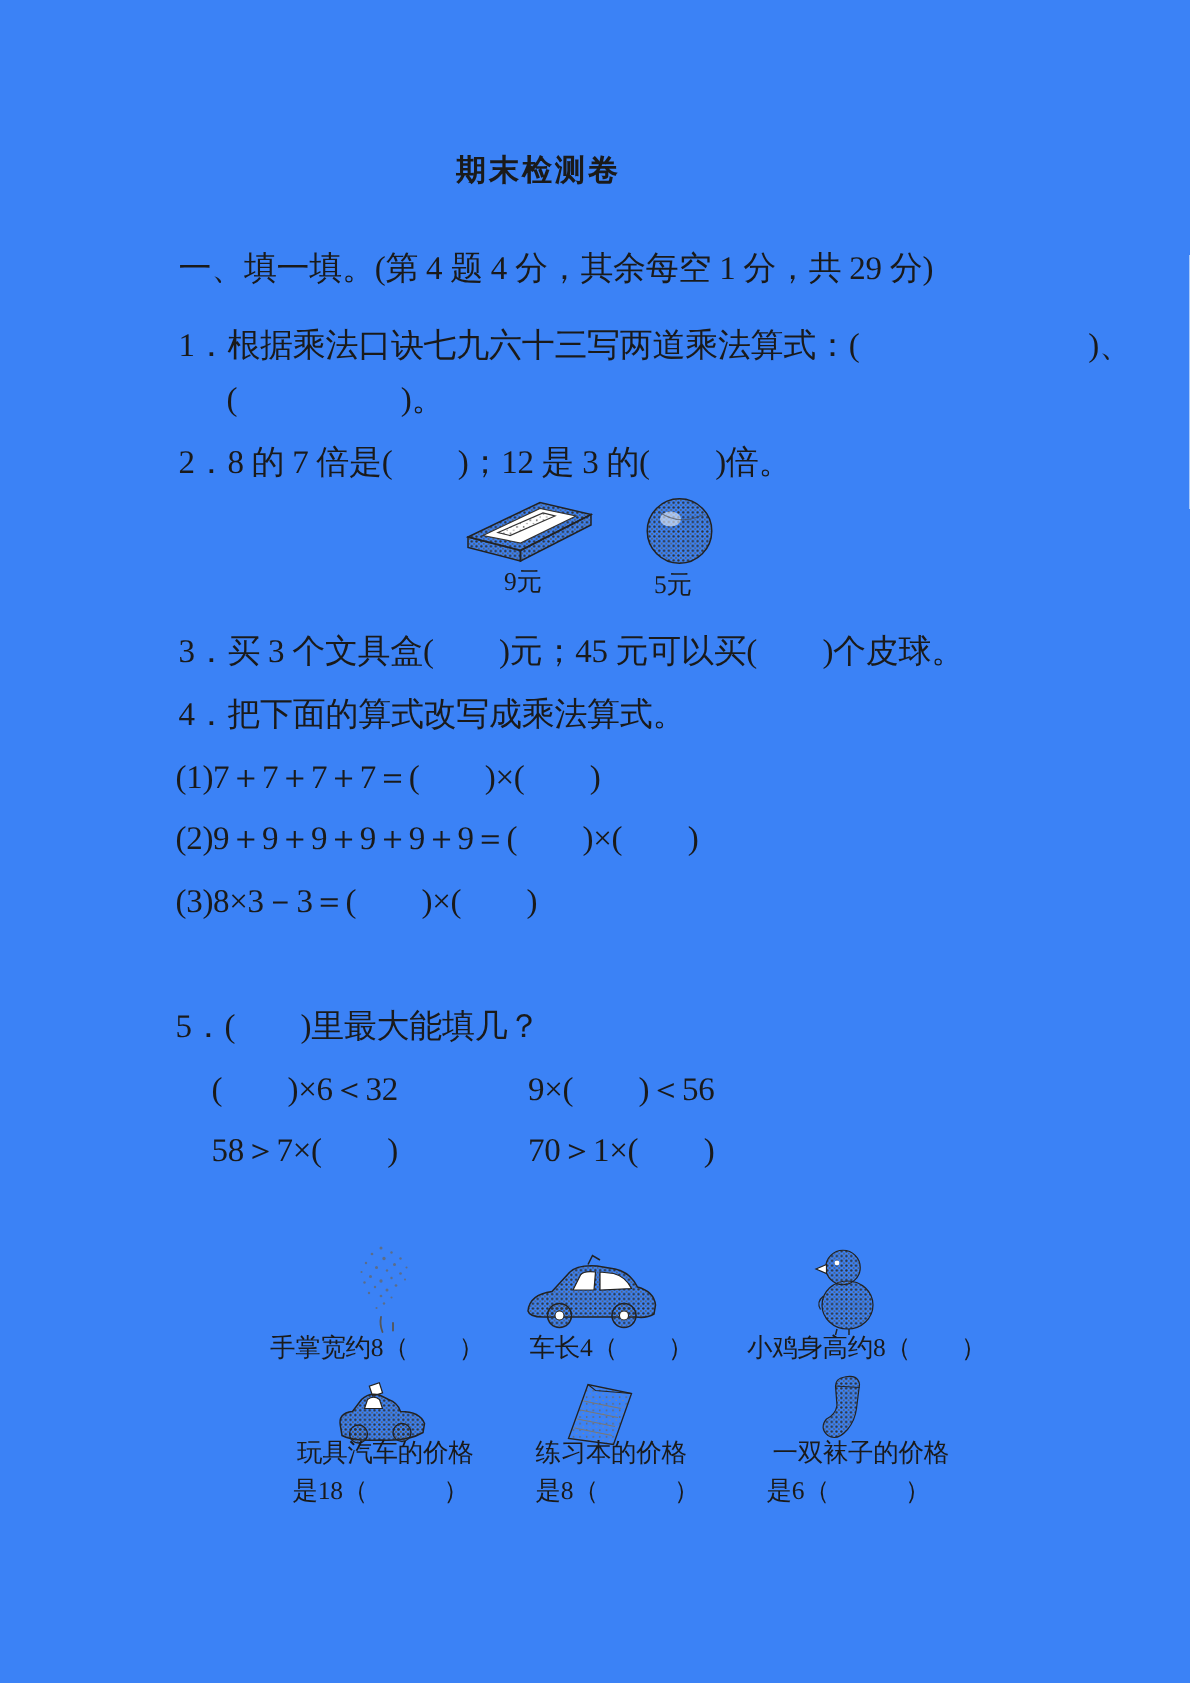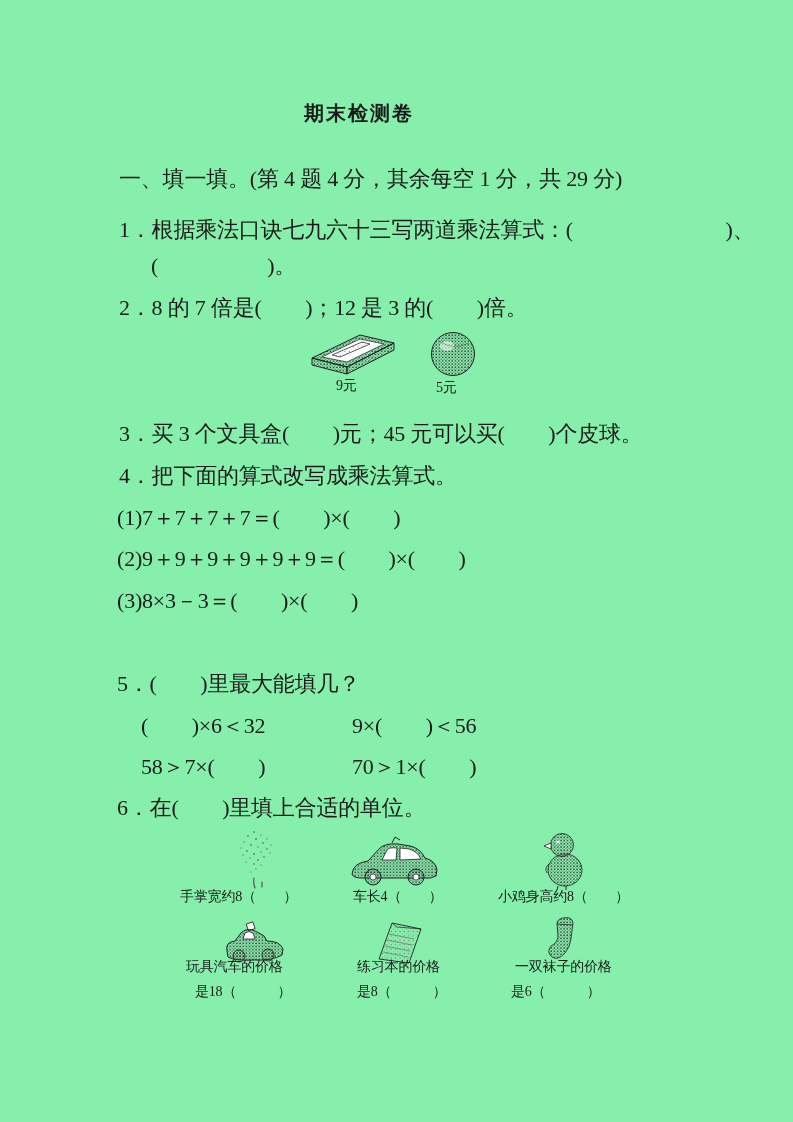--- a/index.html
+++ b/index.html
@@ -1,33 +1,33 @@
 <!DOCTYPE html>
 <html><head>
 <meta charset="utf-8">
 <style>
   html,body{margin:0;padding:0;background:#ffffff;}
   .page{
     position:relative;
     width:793px;height:1122px;
-    background:#86efac;
+    background:#3b82f6;
     font-family:"Liberation Serif","DejaVu Serif",serif;
     color:#1a1a1a;
     overflow:hidden;
   }
   .title{
     position:absolute;top:100px;left:0;width:718px;margin:0;
     text-align:center;font-size:20px;font-weight:bold;letter-spacing:2px;
   }
   .line{
     position:absolute;font-size:22px;letter-spacing:-0.2px;
     white-space:pre;line-height:1.25;
   }
   .cap{
-    position:absolute;font-size:14px;letter-spacing:-0.2px;
+    position:absolute;font-size:17px;letter-spacing:-0.2px;
     white-space:pre;line-height:1.25;
   }
   .fig{position:absolute;}
   .fig svg{display:block;}
 </style>
 </head>
 <body>
 
 <div class="page">
 
@@ -79,21 +79,20 @@
   <div class="line" style="top:504px;left:117px">(1)7＋7＋7＋7＝(　　)×(　　)</div>
   <div class="line" style="top:545px;left:117px">(2)9＋9＋9＋9＋9＋9＝(　　)×(　　)</div>
   <div class="line" style="top:587px;left:117px">(3)8×3－3＝(　　)×(　　)</div>
 
   <div class="line" style="top:670px;left:117px">5．(　　)里最大能填几？</div>
   <div class="line" style="top:712px;left:141px">(　　)×6＜32</div>
   <div class="line" style="top:712px;left:352px">9×(　　)＜56</div>
   <div class="line" style="top:753px;left:141px">58＞7×(　　)</div>
   <div class="line" style="top:753px;left:352px">70＞1×(　　)</div>
 
-  <div class="line" style="top:794px;left:117px">6．在(　　)里填上合适的单位。</div>
 
   <div class="fig" style="top:826px;left:226px">
     <svg width="60" height="64" viewBox="0 0 60 64">
       <g fill="#666" opacity="0.75">
         <circle cx="28" cy="6" r="1"></circle>
           <circle cx="35" cy="9" r="0.8"></circle>
           <circle cx="22" cy="10" r="0.9"></circle>
         <circle cx="41" cy="13" r="0.8"></circle>
           <circle cx="30" cy="13" r="1.1"></circle>
           <circle cx="18" cy="16" r="0.8"></circle>
@@ -163,20 +162,20 @@
       <path d="M21,17 L46,22 M19,23 L44,28 M17,29 L42,34 M15,35 L40,40" stroke="#777" stroke-width="0.8" fill="none"></path>
     </svg>
   </div>
   <div class="fig" style="top:915px;left:544px">
     <svg width="40" height="52" viewBox="0 0 40 52">
       <path d="M19,3 Q28,1 29,8 L27,24 Q26,32 21,38 Q14,46 8,42 Q2,37 7,31 Q13,28 14,22 L13,9 Q13,4 19,3 Z" fill="url(#stip)" stroke="#222" stroke-width="0.8"></path>
       <path d="M13,9 L29,10" stroke="#222" stroke-width="0.8"></path>
     </svg>
   </div>
 
-  <div class="cap" style="top:958px;left:186px">玩具汽车的价格</div>
+  <div class="cap" style="top:958px;left:198px">玩具汽车的价格</div>
   <div class="cap" style="top:983px;left:195px">是18（　　　）</div>
   <div class="cap" style="top:958px;left:357px">练习本的价格</div>
   <div class="cap" style="top:983px;left:357px">是8（　　　）</div>
   <div class="cap" style="top:958px;left:515px">一双袜子的价格</div>
   <div class="cap" style="top:983px;left:511px">是6（　　　）</div>
 
 </div>
 
 </body></html>

